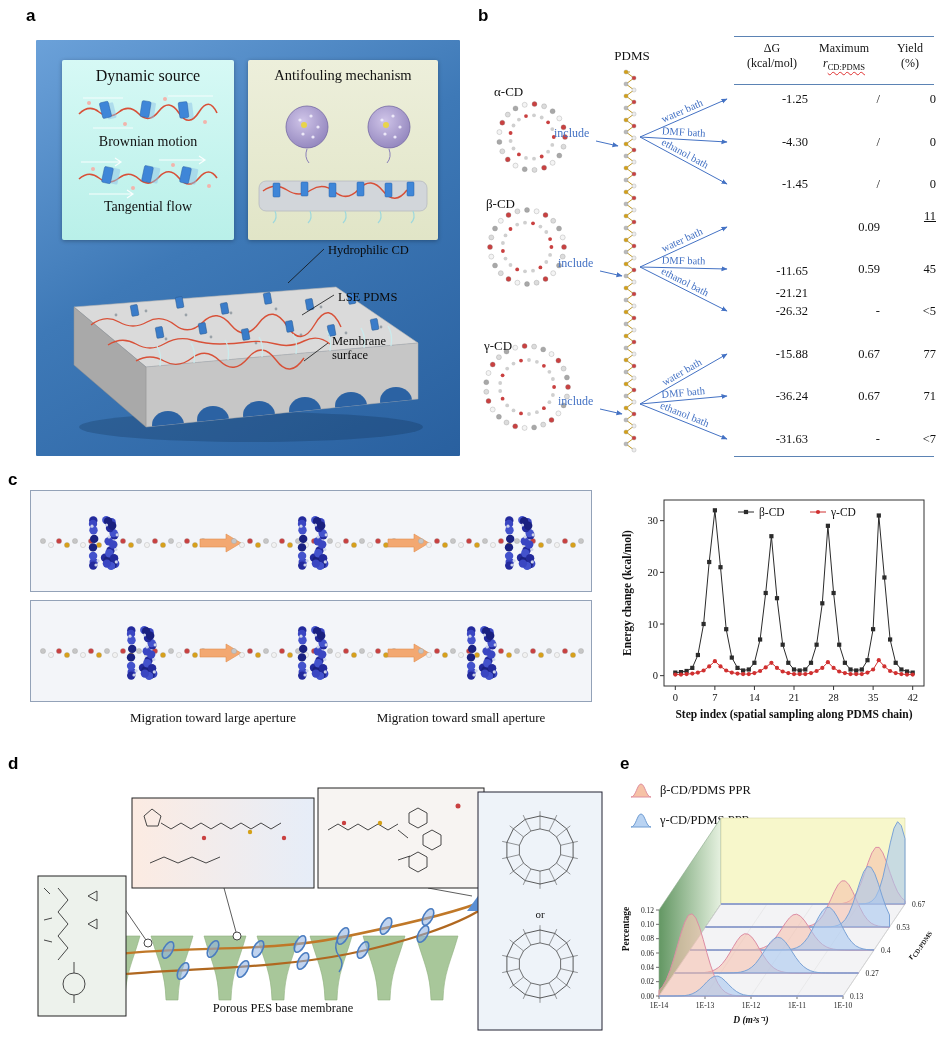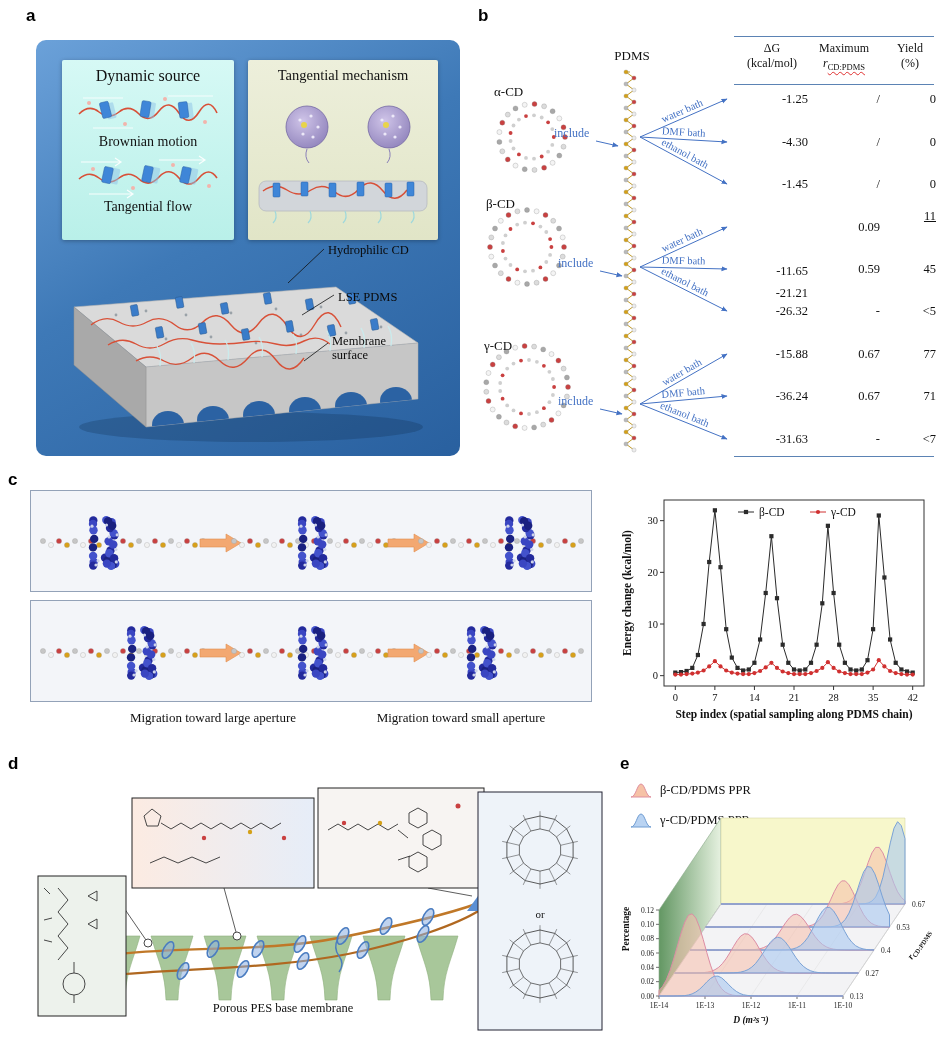--- a/index.html
+++ b/index.html
@@ -37,21 +37,21 @@
 <body>
 
 <div class="page">
 
   <div class="plabel" style="left:26px;top:6px">a</div>
   <div class="plabel" style="left:478px;top:6px">b</div>
   <div class="plabel" style="left:8px;top:470px">c</div>
   <div class="plabel" style="left:8px;top:754px">d</div>
   <div class="plabel" style="left:620px;top:754px">e</div>
 
-  <div class="panel" id="panel-a" style="left:36px;top:40px;width:424px;height:416px;border-radius:10px;background:linear-gradient(150deg,#6ba1d9 0%,#3e79b7 45%,#29609f 100%)">
+  <div class="panel" id="panel-a" style="left:36px;top:40px;width:424px;height:416px;border-radius:1px;background:linear-gradient(150deg,#6ba1d9 0%,#3e79b7 45%,#29609f 100%)">
 
     <div class="inset" style="left:26px;top:20px;width:172px;height:180px;background:linear-gradient(#d6f9f5,#b9f0e9)">
       <div class="inset-title">Dynamic source</div>
       <svg width="150" height="46">
         <g stroke="rgba(255,255,255,0.8)" stroke-width="1">
             <line x1="10" y1="10" x2="50" y2="10"></line>
             <line x1="95" y1="8" x2="140" y2="8"></line>
             <line x1="20" y1="40" x2="60" y2="40"></line>
           </g>
         <path d="M6,26 q10,-10 20,-2 t20,0 t20,2 t20,-3 t20,2 t20,-1 t18,1" stroke="#d85038" stroke-width="1.6" fill="none"></path>
@@ -94,21 +94,21 @@
             <circle cx="20" cy="16" r="2"></circle>
             <circle cx="60" cy="35" r="2"></circle>
             <circle cx="100" cy="12" r="2"></circle>
             <circle cx="136" cy="33" r="2"></circle>
           </g>
       </svg>
       <div class="minicap">Tangential flow</div>
     </div>
 
     <div class="inset" style="left:212px;top:20px;width:190px;height:180px;background:linear-gradient(#edefdb,#e1e5c7)">
-      <div class="inset-title" style="font-size:14.5px">Tangential mechanism</div>
+      <div class="inset-title" style="font-size:14.5px">Antifouling mechanism</div>
       <svg width="176" height="142">
         <defs>
             <radialGradient id="pg" cx="0.4" cy="0.35" r="0.85">
               <stop offset="0" stop-color="#cfc4e8"></stop>
               <stop offset="1" stop-color="#8578b4"></stop>
             </radialGradient>
           </defs>
         <circle cx="52" cy="40" r="21" fill="url(#pg)" stroke="#7568a4" stroke-width="0.8"></circle>
         <circle cx="134" cy="40" r="21" fill="url(#pg)" stroke="#7568a4" stroke-width="0.8"></circle>
         <g fill="#ece8f8">

